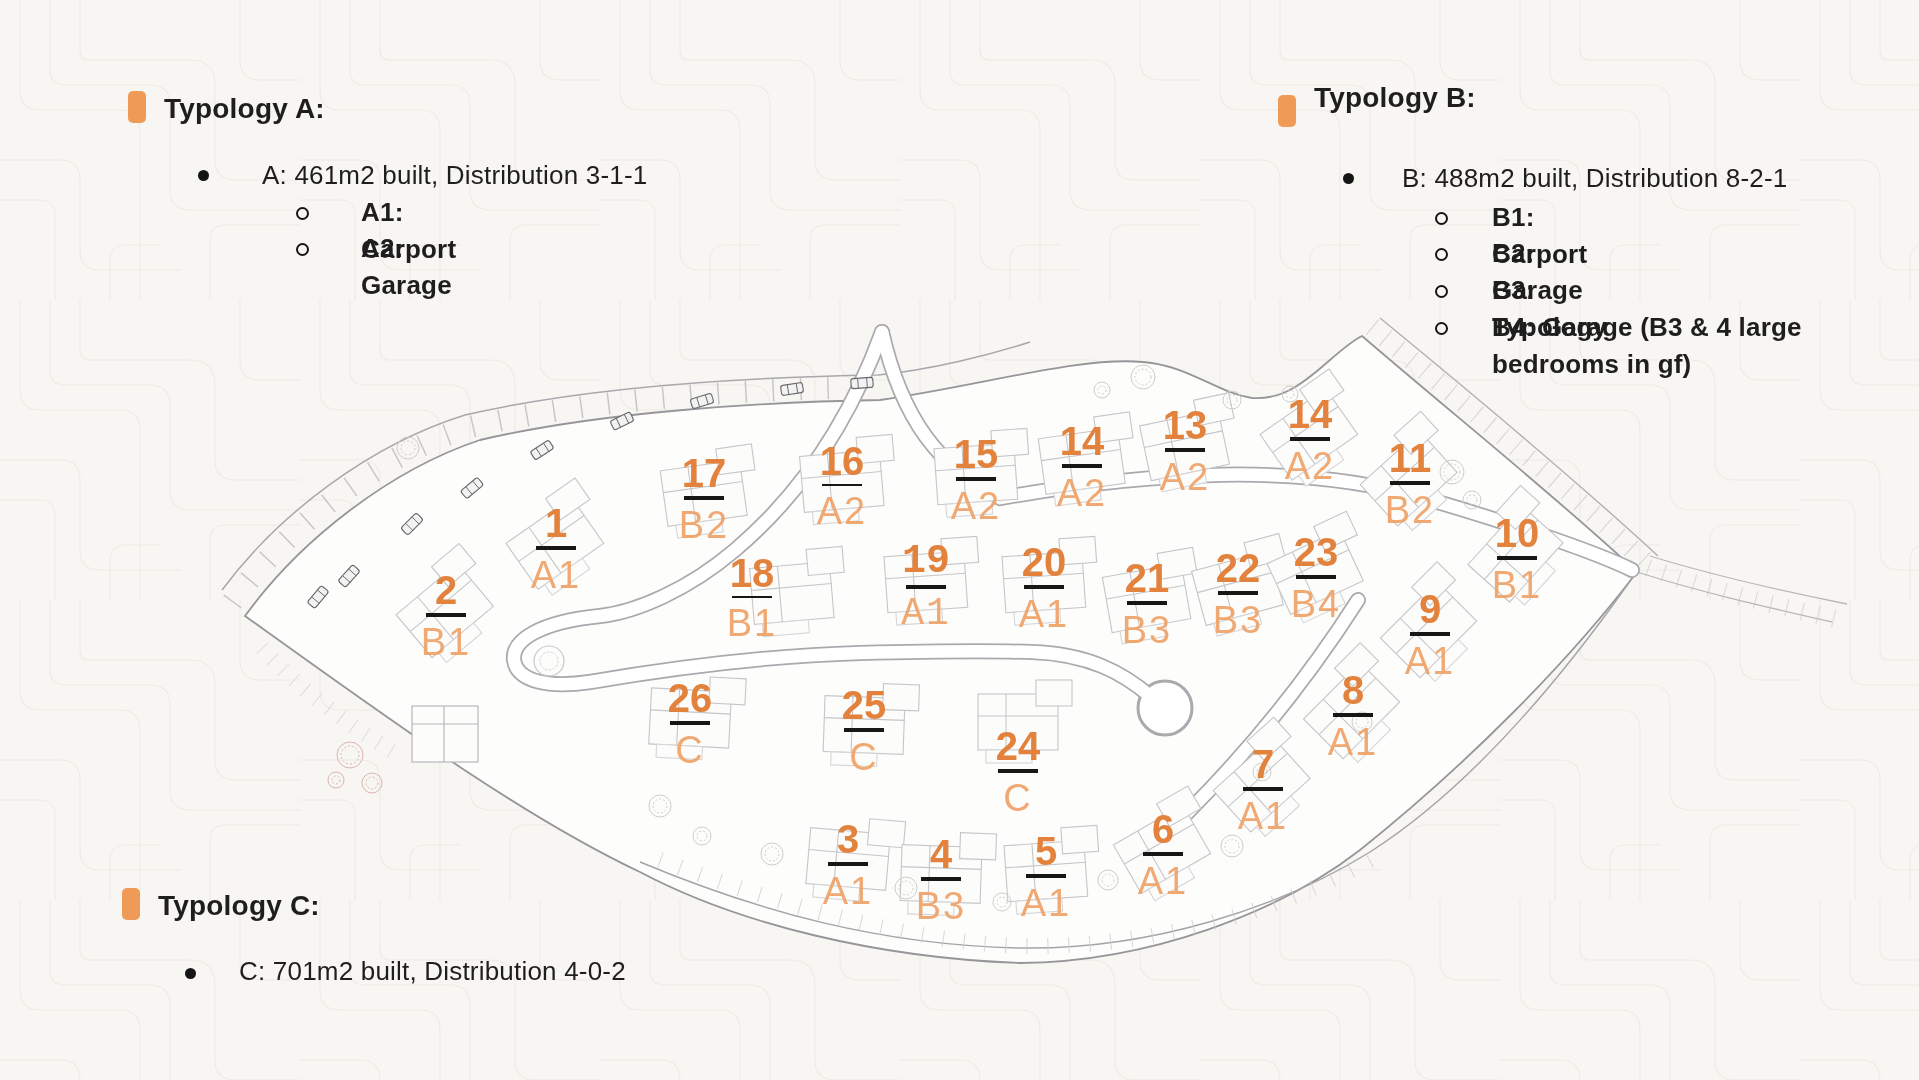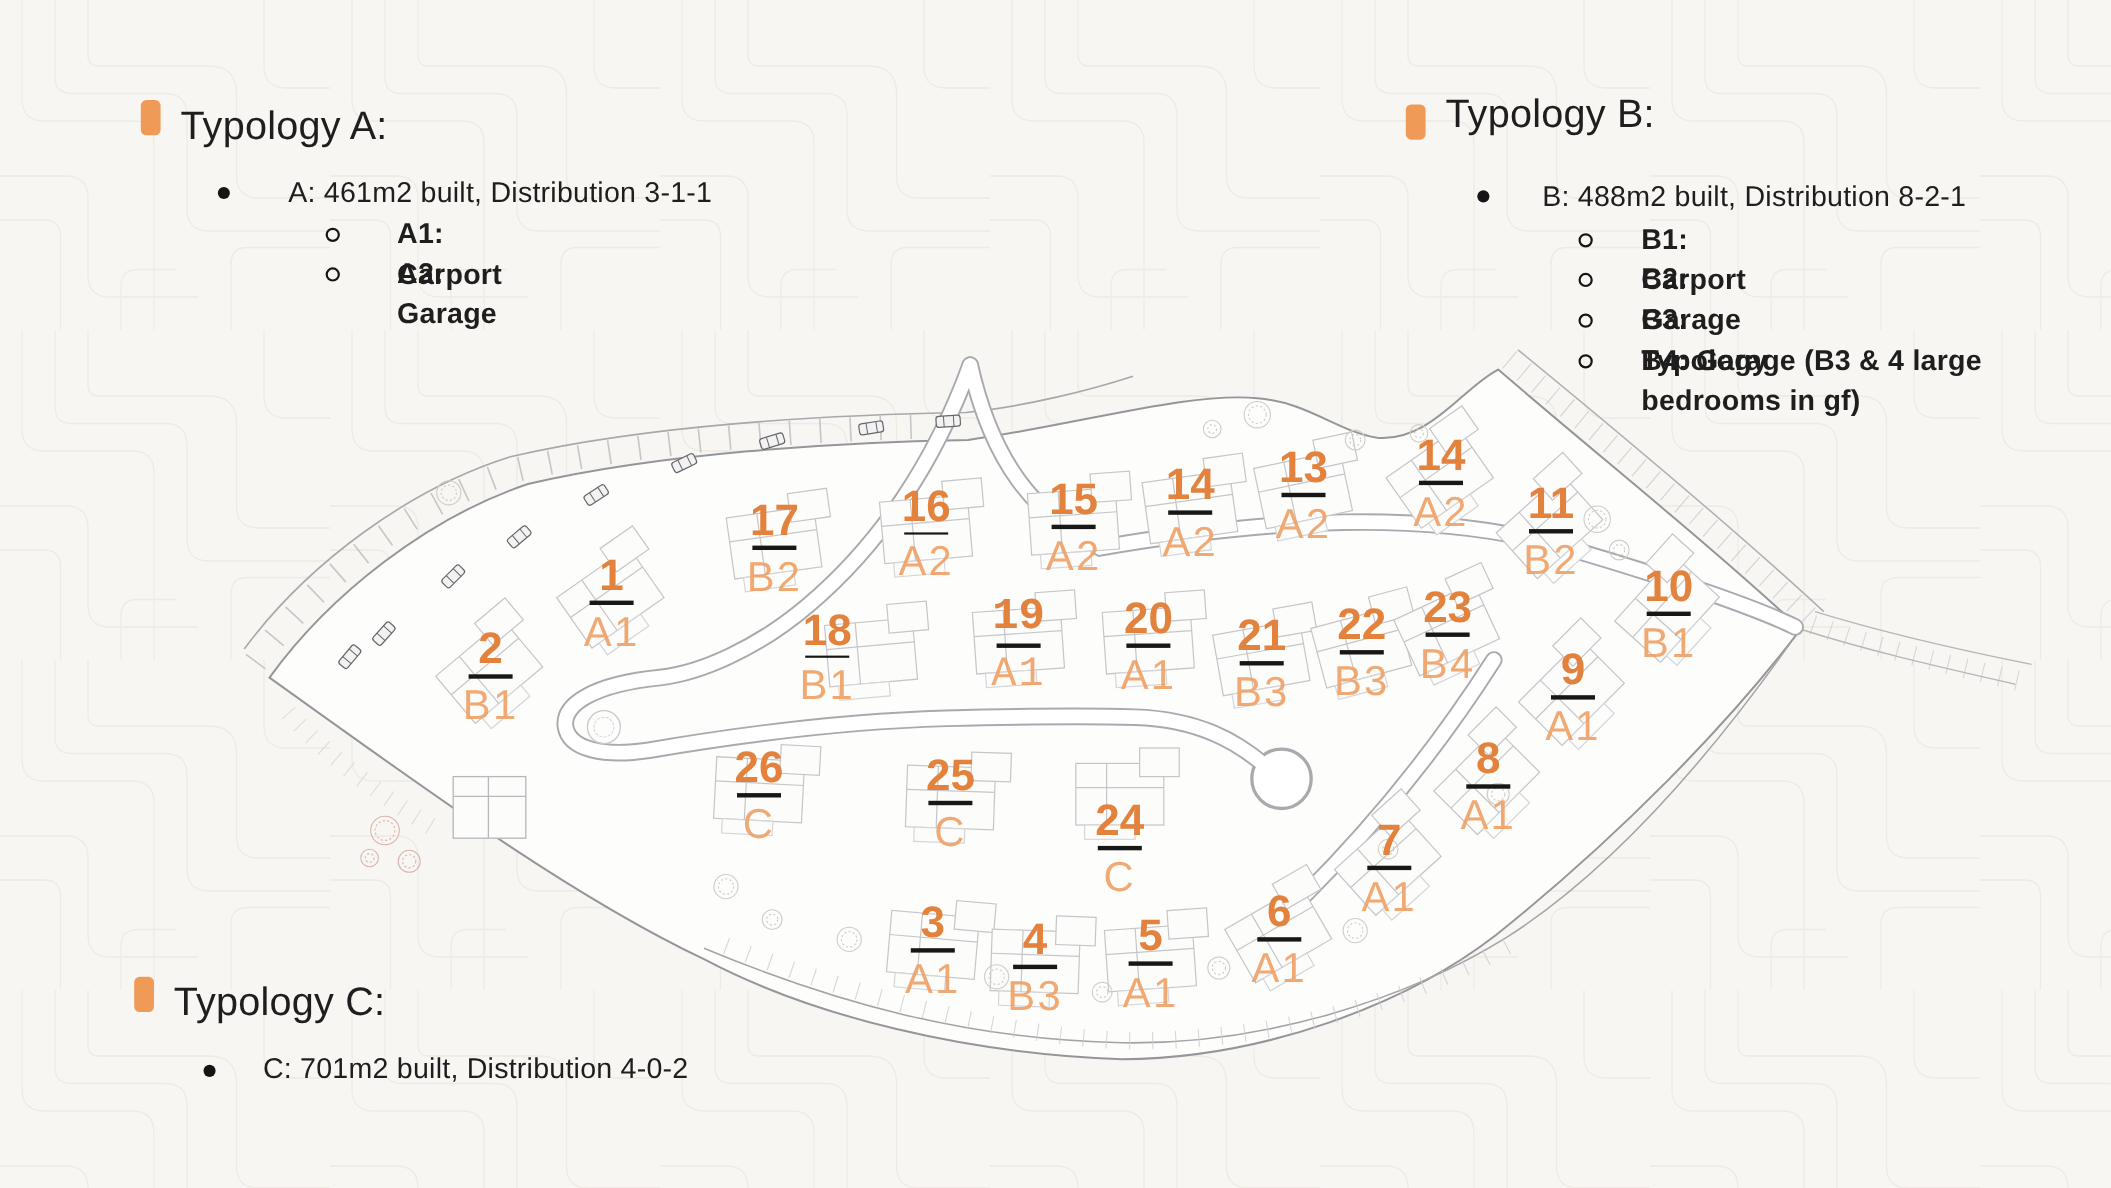--- a/index.html
+++ b/index.html
@@ -13,21 +13,21 @@
   #stage{position:absolute;inset:0;}
   svg.plan{position:absolute;left:0;top:0;}
 
   
   .legend{position:absolute;}
   .swatch{
     position:absolute;width:18px;height:32px;border-radius:5px;
     background:#f09a58;
   }
   .legend-title{
-    position:absolute;font-size:36px;font-weight:400;letter-spacing:.2px;white-space:nowrap;
+    position:absolute;font-size:28px;font-weight:700;letter-spacing:.2px;white-space:nowrap;
   }
   .legend-item-text{
     position:absolute;font-size:26px;font-weight:500;letter-spacing:.2px;white-space:nowrap;
   }
   .legend-sub-text{
     position:absolute;font-size:26px;font-weight:700;letter-spacing:.2px;line-height:37px;
   }
   .dot{
     position:absolute;width:11px;height:11px;border-radius:50%;background:#151515;
   }

